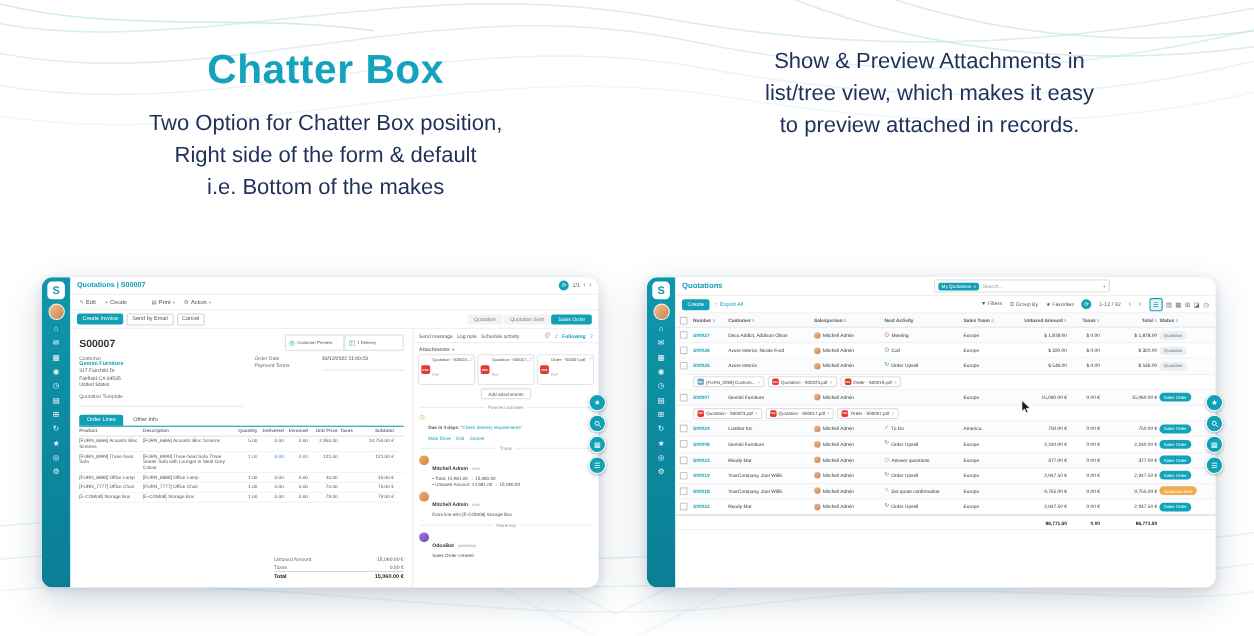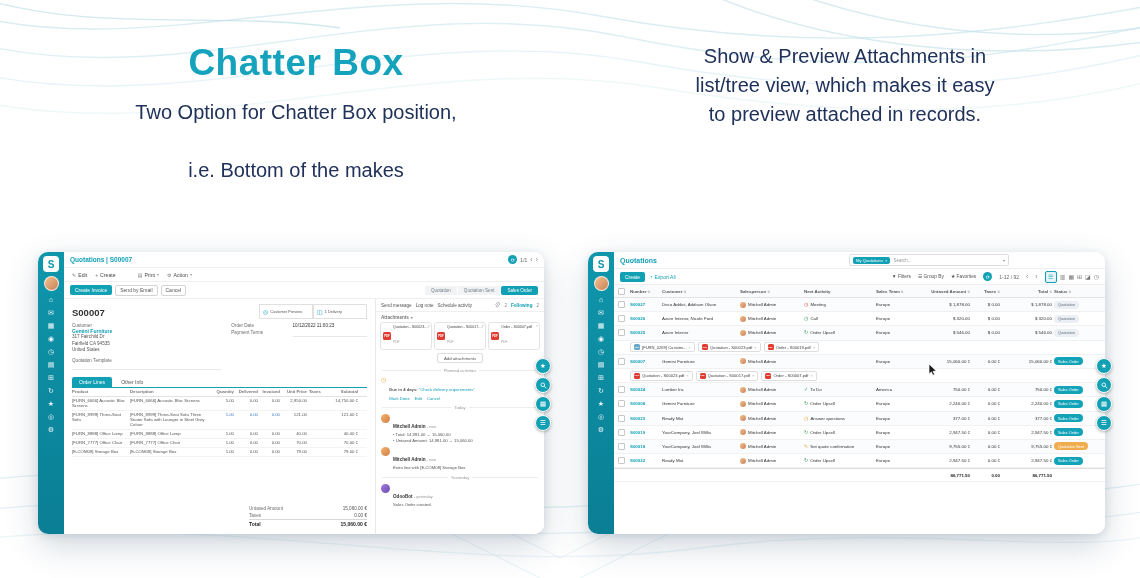--- a/index.html
+++ b/index.html
@@ -168,21 +168,21 @@
     <path d="M-30,92 C240,62 460,132 700,100 C920,72 1060,112 1170,84" opacity=".55"></path>
     <path d="M560,-60 L760,40 L560,140 M560,-60 L360,40 L560,140" opacity=".6" stroke="#e4eff3"></path>
     <path d="M560,-30 L700,40 L560,110 M560,-30 L420,40 L560,110" opacity=".6" stroke="#e4eff3"></path>
   </g>
 </svg>
 
 <div class="hero hero-l">
   <h1>Chatter Box</h1>
   <p>
     <span>Two Option for Chatter Box position,</span><br>
-    <br>
+    <span>Right side of the form &amp; default</span><br>
     <span>i.e. Bottom of the makes</span>
   </p>
 </div>
 <div class="hero hero-r">
   <p>
     <span>Show &amp; Preview Attachments in</span><br>
     <span>list/tree view, which makes it easy</span><br>
     <span>to preview attached in records.</span>
   </p>
 </div>

